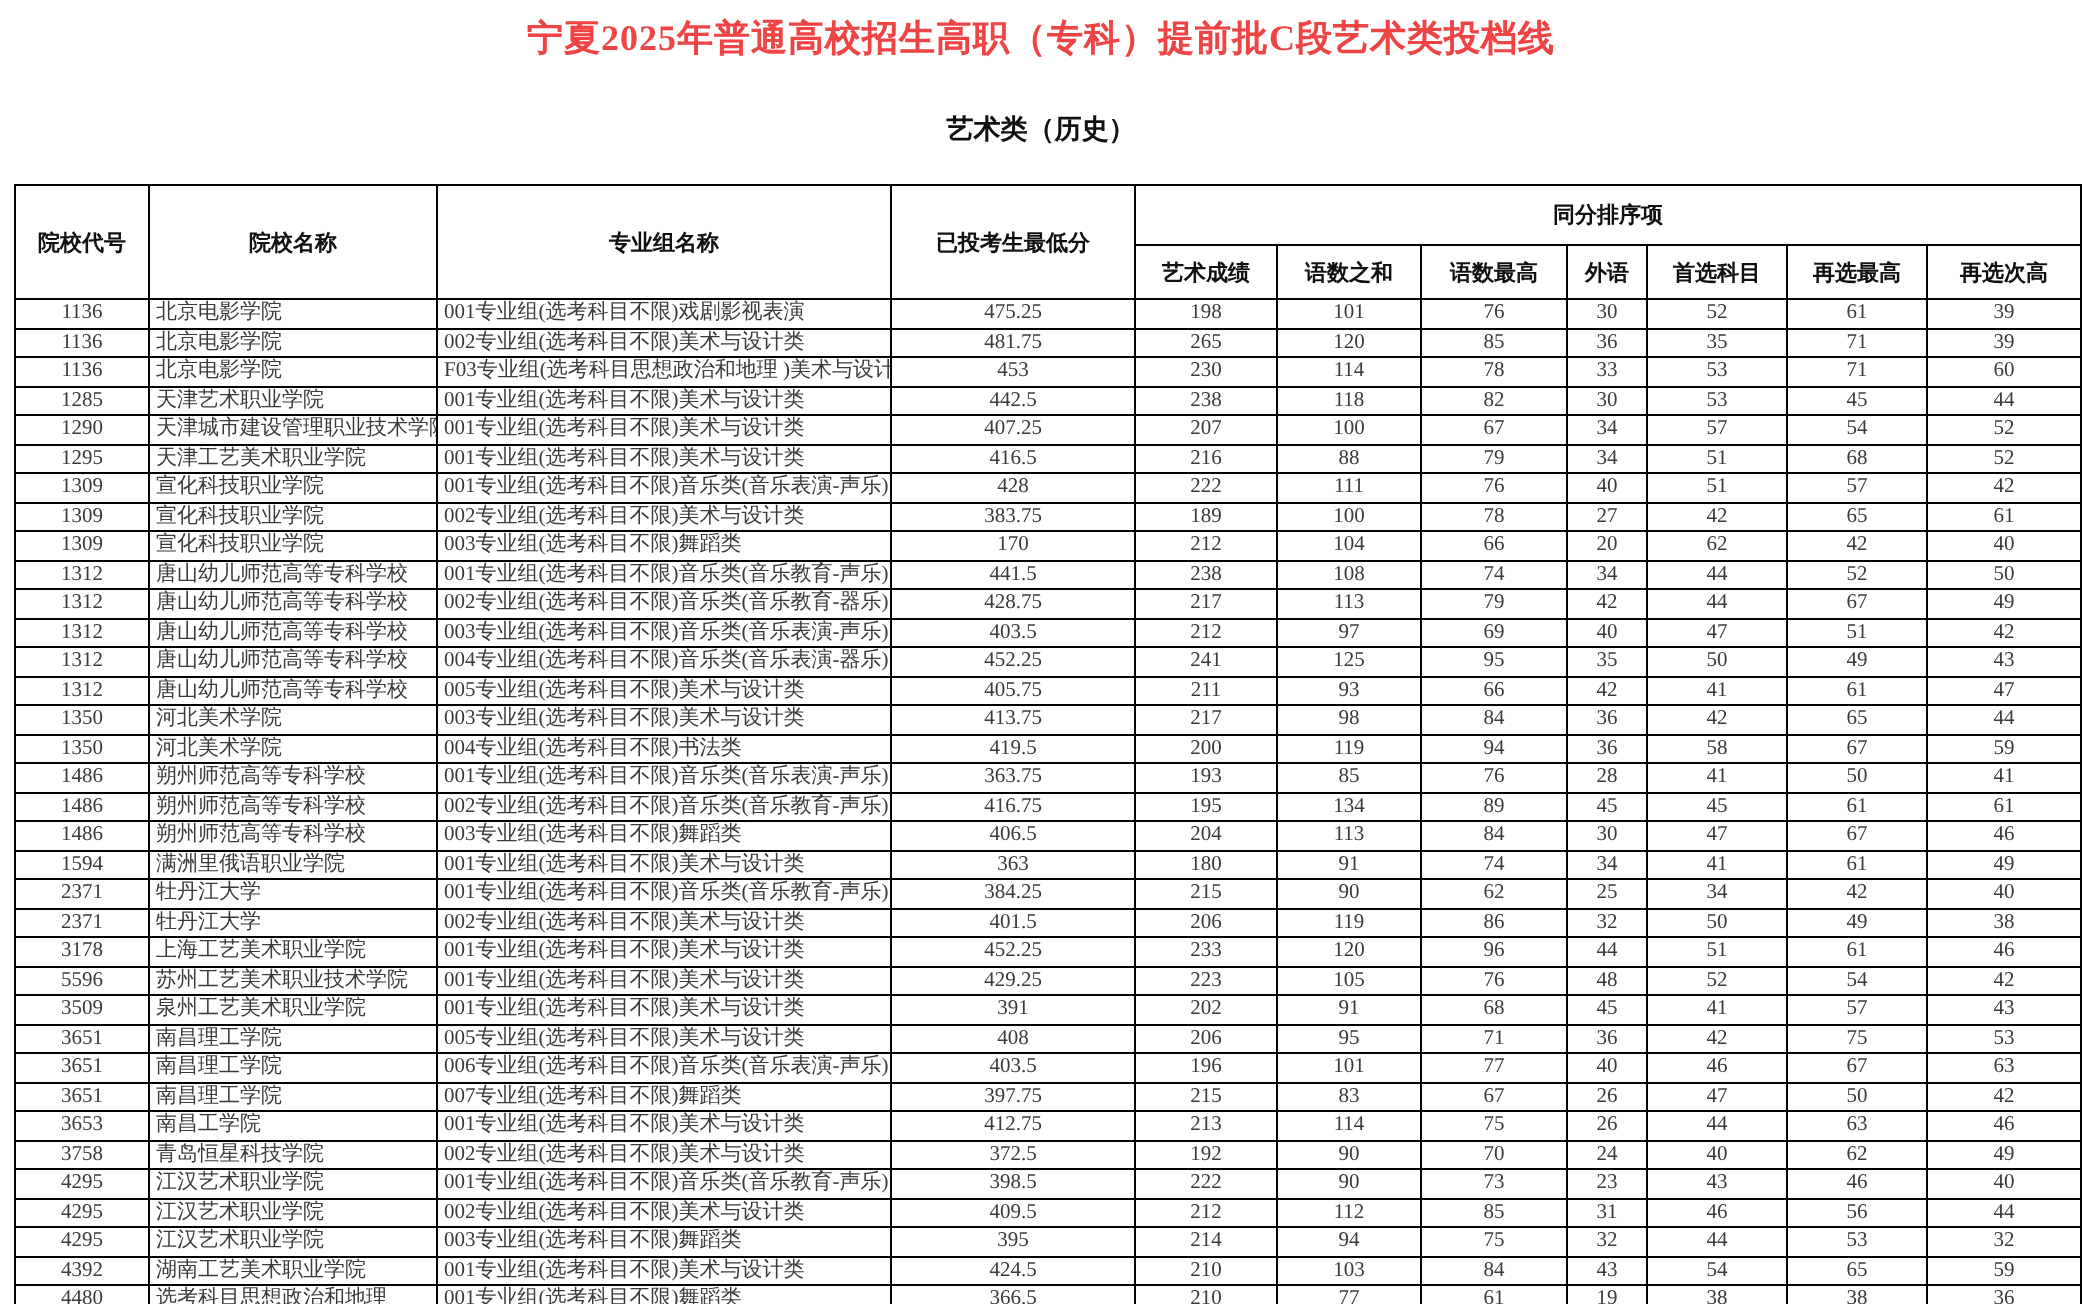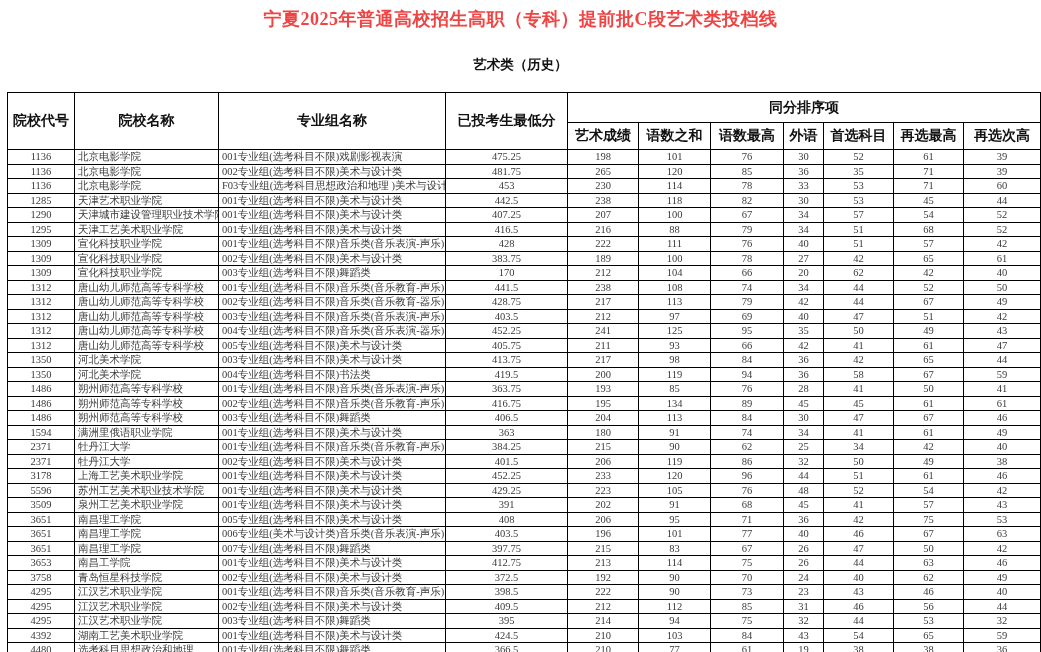--- a/index.html
+++ b/index.html
@@ -37,21 +37,21 @@
   }
   .score-table th, .score-table td {
     border: 1px solid #000;
     overflow: hidden;
     white-space: nowrap;
     padding: 0 3px;
     text-align: center;
   }
   .score-table th {
     font-weight: bold;
-    font-size: 14px;
+    font-size: 11px;
     color: #111;
   }
   .score-table thead tr.group-row th { height: 29px; }
   .score-table thead tr.sub-row th { height: 26px; }
   .score-table td {
     height: 13.5px;
     line-height: 13px;
     font-size: 10.5px;
     color: #3a3a3a;
   }
@@ -430,21 +430,21 @@
         <td>95</td>
         <td>71</td>
         <td>36</td>
         <td>42</td>
         <td>75</td>
         <td>53</td>
       </tr>
       <tr>
         <td>3651</td>
         <td class="left">南昌理工学院</td>
-        <td class="left">006专业组(美术与设计类)音乐类(音乐表演-声乐)</td>
+        <td class="left">006专业组(选考科目不限)音乐类(音乐表演-声乐)</td>
         <td>403.5</td>
         <td>196</td>
         <td>101</td>
         <td>77</td>
         <td>40</td>
         <td>46</td>
         <td>67</td>
         <td>63</td>
       </tr>
       <tr>

